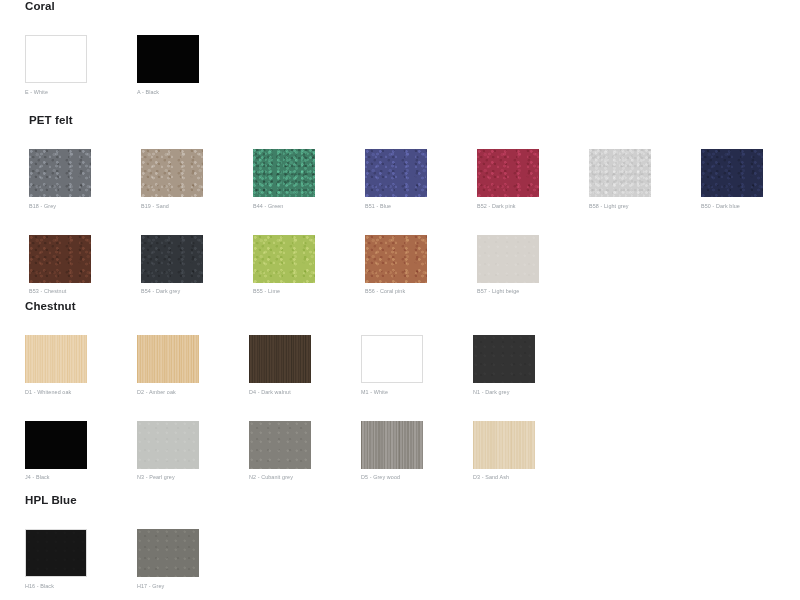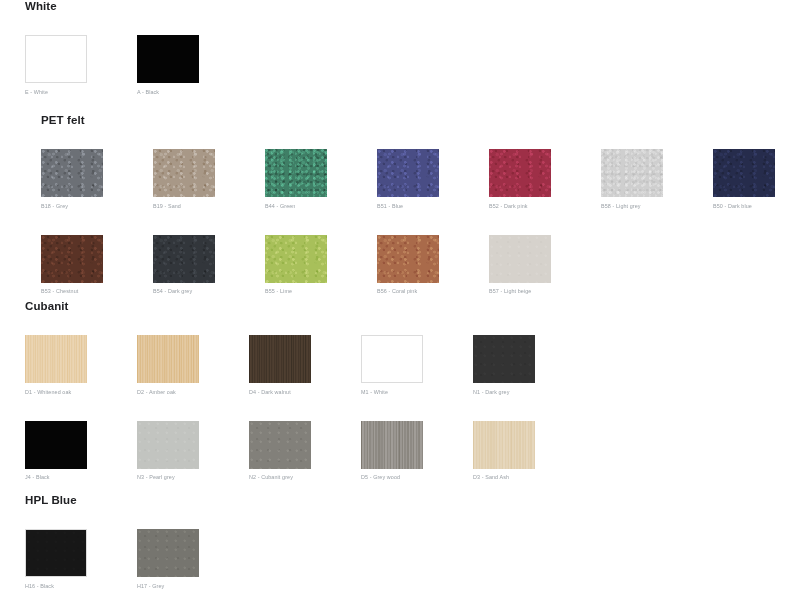--- a/index.html
+++ b/index.html
@@ -122,35 +122,35 @@
       radial-gradient(circle at 75% 65%, rgba(0,0,0,.08) 0 1px, transparent 1.4px);
     background-size: 9px 9px, 11px 11px;
     mix-blend-mode: overlay;
   }
 </style>
 </head>
 <body>
 
 <div id="page">
     <div class="section" style="position: absolute; left: 0px; top: 0px; width: 800px;">
-      <div class="section-title">White</div>
+      <div class="section-title">Coral</div>
       <div class="rows" style="margin-top: 22px;">
         <div class="row">
           <div class="cell">
             <div class="swatch  swatch-border" style="background: rgb(255, 255, 255);"></div>
             <div class="swatch-label">E - White</div>
           </div>
           <div class="cell">
             <div class="swatch " style="background: rgb(4, 4, 4);"></div>
             <div class="swatch-label">A - Black</div>
           </div>
         </div>
       </div>
     </div>
-    <div class="section" style="position: absolute; left: 16px; top: 114px; width: 720px;">
+    <div class="section" style="position: absolute; left: 4px; top: 114px; width: 720px;">
       <div class="section-title">PET felt</div>
       <div class="rows" style="margin-top: 22px;">
         <div class="row">
           <div class="cell">
             <div class="swatch tex-felt" style="background: rgb(108, 112, 118);"></div>
             <div class="swatch-label">B18 - Grey</div>
           </div>
           <div class="cell">
             <div class="swatch tex-felt" style="background: rgb(168, 152, 135);"></div>
             <div class="swatch-label">B19 - Sand</div>
@@ -194,21 +194,21 @@
             <div class="swatch-label">B56 - Coral pink</div>
           </div>
           <div class="cell">
             <div class="swatch tex-matte" style="background: rgb(214, 210, 204);"></div>
             <div class="swatch-label">B57 - Light beige</div>
           </div>
         </div>
       </div>
     </div>
     <div class="section" style="position: absolute; left: 0px; top: 300px; width: 800px;">
-      <div class="section-title">Cubanit</div>
+      <div class="section-title">Chestnut</div>
       <div class="rows" style="margin-top: 22px;">
         <div class="row">
           <div class="cell">
             <div class="swatch tex-wood" style="background: rgb(232, 207, 168);"></div>
             <div class="swatch-label">D1 - Whitened oak</div>
           </div>
           <div class="cell">
             <div class="swatch tex-wood" style="background: rgb(224, 194, 149);"></div>
             <div class="swatch-label">D2 - Amber oak</div>
           </div>

